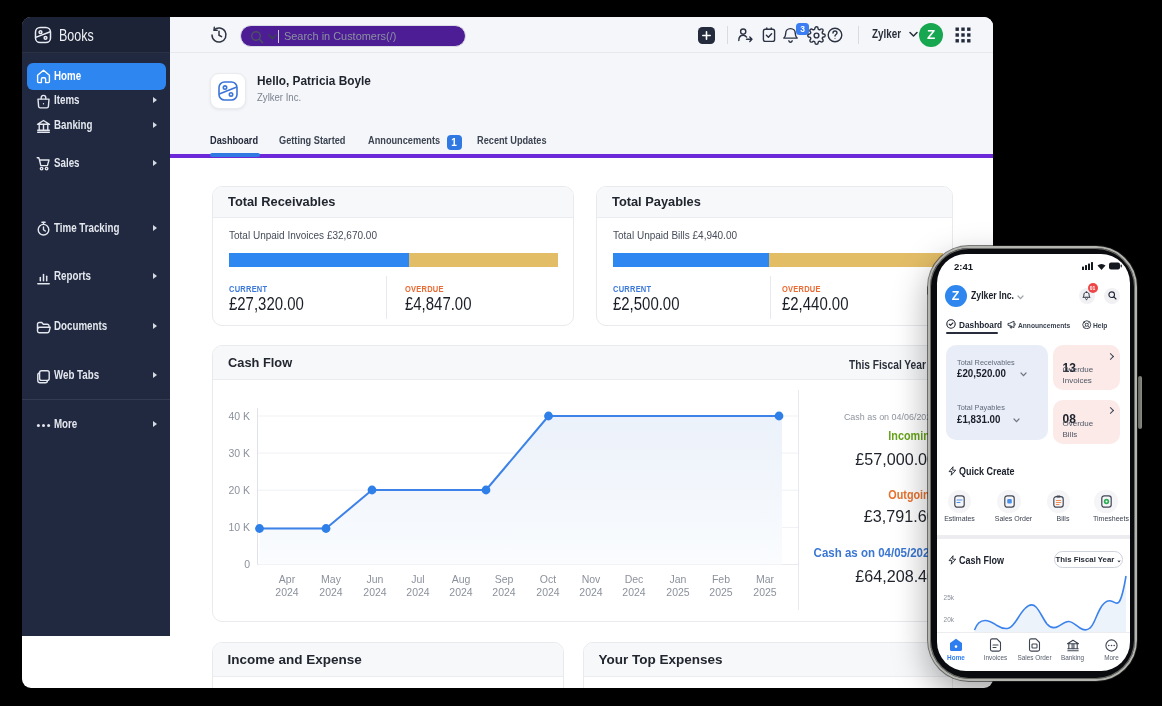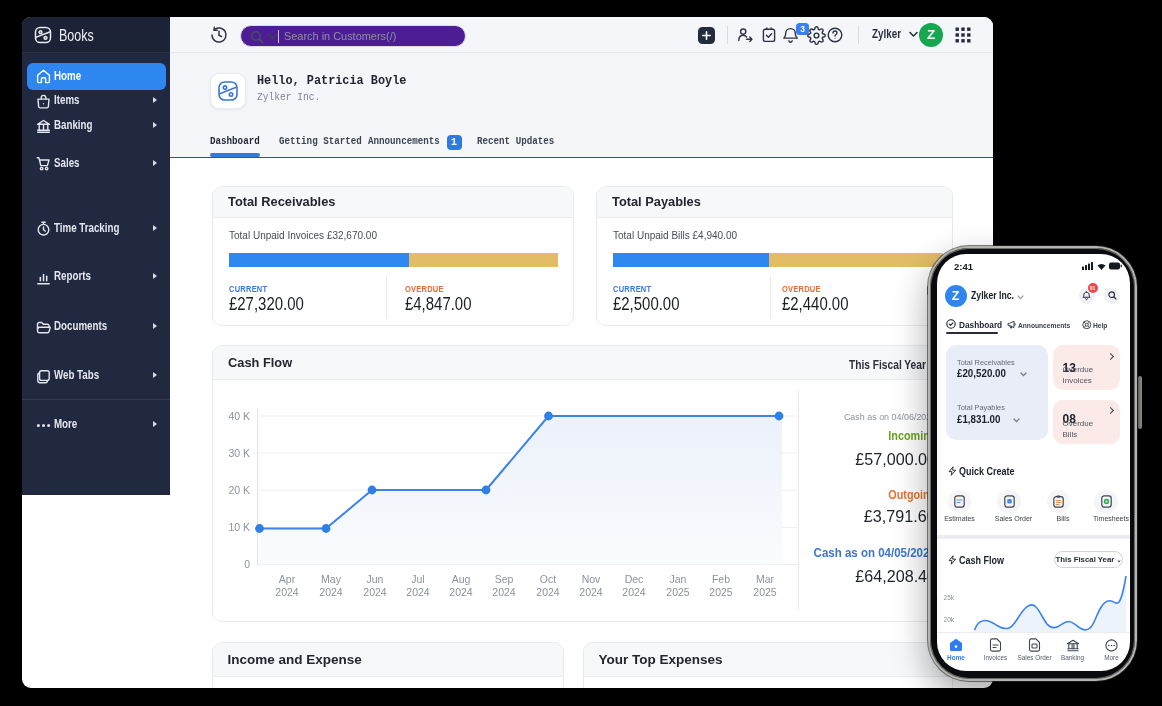--- a/index.html
+++ b/index.html
@@ -2,21 +2,21 @@
 <html><head>
 <meta charset="utf-8">
 <style>
   * { margin:0; padding:0; box-sizing:border-box; }
   html,body { width:1162px; height:706px; background:#000; overflow:hidden;
     font-family:"Liberation Sans", sans-serif; }
   .abs { position:absolute; }
   #app { position:absolute; left:22px; top:17px; width:971px; height:670.5px;
     border-radius:9px; overflow:hidden; background:#fff; }
   
-  #side { position:absolute; left:0; top:0; width:148px; height:478px; background:#212940; }
+  #side { position:absolute; left:0; top:0; width:148px; height:619px; background:#212940; }
   #side .logo { position:absolute; left:0; top:0; width:148px; height:36px; background:#1d2337;
     border-bottom:1px solid rgba(255,255,255,0.07); }
   #side .logo .bt { position:absolute; left:37px; top:9.5px; font-size:16px; color:#eef0f4; transform:scaleX(0.78); transform-origin:0 50%; }
   .mitem { position:absolute; left:0; width:148px; height:25px; color:#e4e7ee; font-size:12.5px; font-weight:600; }
   .mitem .mic { position:absolute; left:13px; top:4px; width:17px; height:17px; }
   .mitem .mtx { position:absolute; left:32px; top:4.5px; transform:scaleX(0.78); transform-origin:0 50%; white-space:nowrap; }
   .mitem .car { position:absolute; right:13px; top:8.5px; width:0; height:0;
     border-left:4.5px solid #d6dae2; border-top:3.5px solid transparent; border-bottom:3.5px solid transparent; }
   #home { position:absolute; left:5px; top:46px; width:139px; height:27px; border-radius:6px;
     background:#2e86f0; color:#fff; font-size:12.5px; font-weight:600; }
@@ -35,21 +35,21 @@
   #search .ph { position:absolute; left:43px; top:4px; font-size:11.5px; color:#8c93a0; transform:scaleX(0.95); transform-origin:0 50%; white-space:nowrap; }
   #search .sep { position:absolute; left:37px; top:4px; width:1px; height:13px; background:#c9ccd5; }
   #plusbtn { position:absolute; left:528px; top:10px; width:17px; height:17px; border-radius:4.5px;
     background:#242b3d; color:#fff; }
   .tdiv { position:absolute; top:9px; width:1px; height:18px; background:#d9dbe1; }
   #zylker { position:absolute; left:702px; top:10px; font-size:12px; font-weight:700; color:#272d3a; transform:scaleX(0.82); transform-origin:0 50%; }
   #avatar { position:absolute; left:749px; top:6px; width:24px; height:24px; border-radius:50%;
     background:#16a750; color:#fff; font-size:13.5px; font-weight:700; text-align:center; line-height:24px; }
   
   #header { position:absolute; left:148px; top:36px; width:980px; height:105px; background:#f5f6f9;
-    border-bottom:1px solid #6d28d9;font-family:Liberation Mono, monospace; }
+    border-bottom:4px solid #6d28d9; }
   #tile { position:absolute; left:40px; top:20px; width:36px; height:36px; border-radius:9px;
     background:#fff; border:1px solid #e9ebef; box-shadow:0 1px 3px rgba(30,40,70,0.08); }
   #hello { position:absolute; left:87px; top:19.5px; font-size:13.5px; font-weight:700; color:#1f232d; transform:scaleX(0.878); transform-origin:0 50%; white-space:nowrap; }
   #zinc  { position:absolute; left:87px; top:38px; font-size:11px; color:#7b8290; transform:scaleX(0.87); transform-origin:0 50%; }
   .tab { position:absolute; top:81px; font-size:11.5px; font-weight:700; color:#3c4452; transform:scaleX(0.8); transform-origin:0 50%; white-space:nowrap; }
   #tab1 { left:40px; color:#23293a; }
   #tabu { position:absolute; left:40px; top:100px; width:50px; height:3.5px; border-radius:2px; background:#3079e3; }
   #abadge { position:absolute; left:276.5px; top:81.5px; width:15px; height:15px; border-radius:4px;
     background:#3079e3; color:#fff; font-size:10px; font-weight:700; text-align:center; line-height:15px; }
   

